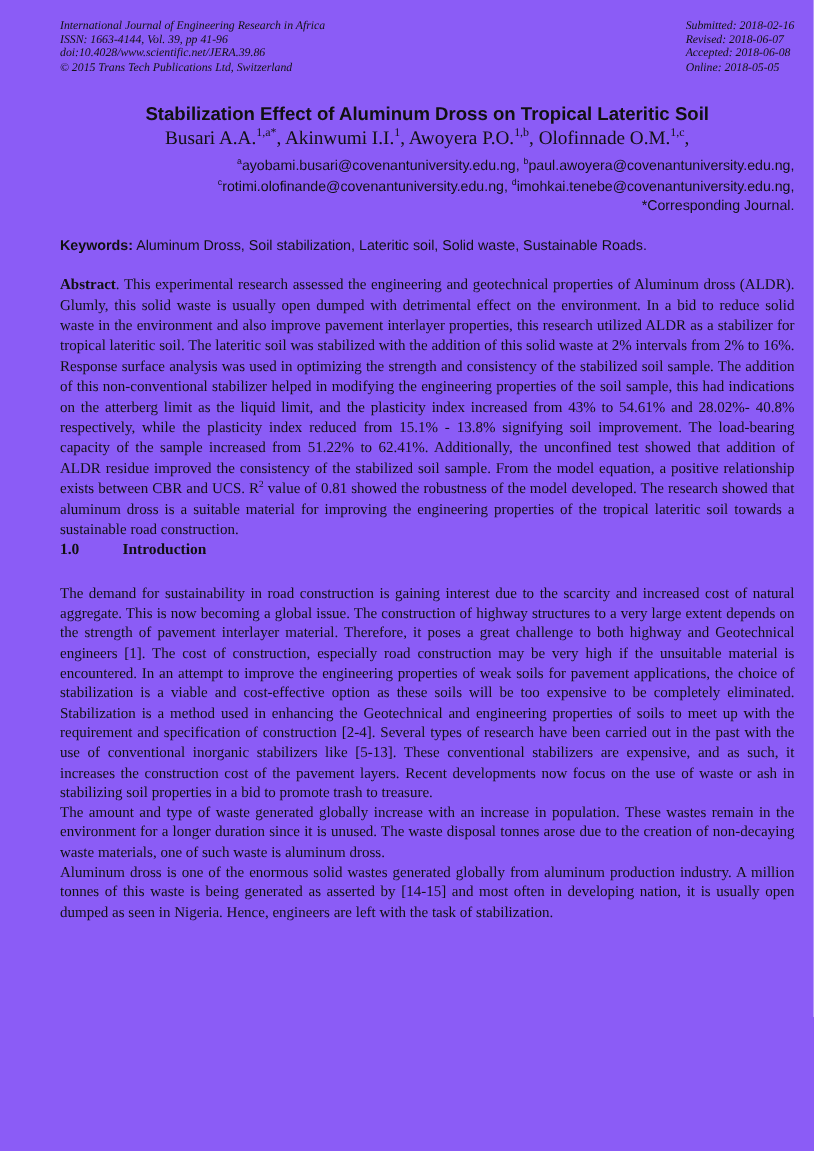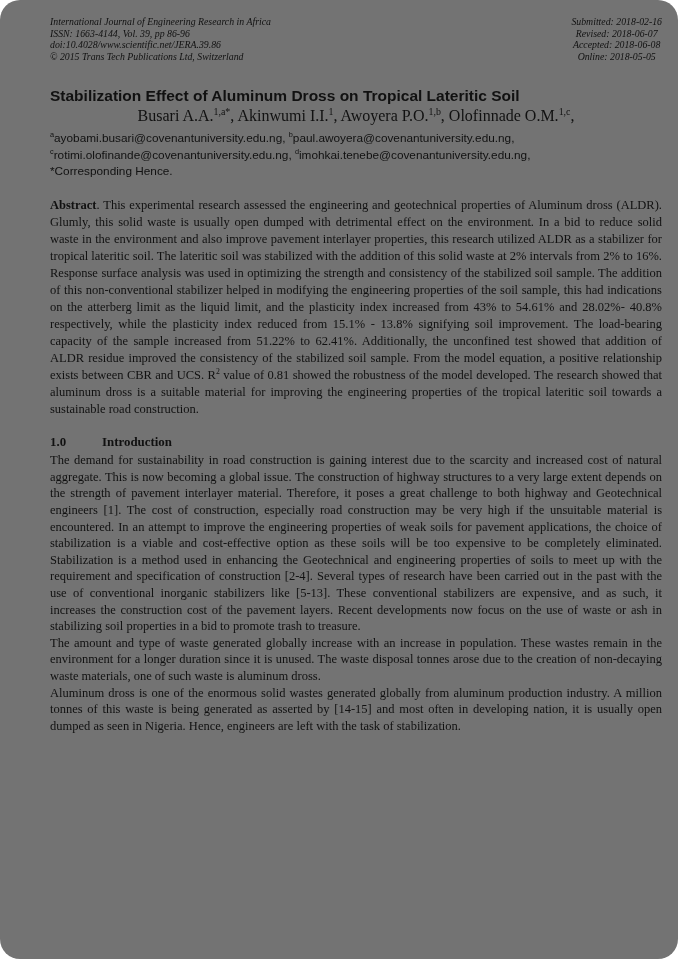--- a/index.html
+++ b/index.html
@@ -7,41 +7,41 @@
   body {
     width: 678px;
     height: 959px;
     margin: 0 auto;
     color: #111111;
     overflow: hidden;
   }
   .page {
     width: 678px;
     height: 959px;
-    background: #737373;
+    background: #8b5cf6;
     padding-top: 16px;
-    border-radius: 20px;
   }
   .content {
     margin-left: 50px;
     margin-right: 16px; 
   }
   
   .jheader {
     display: flex;
     justify-content: space-between;
     font-family: "Liberation Serif", serif;
     font-style: italic;
     font-size: 9.8px;
     line-height: 11.6px;
   }
-  .jheader .right { text-align: center; }
+  .jheader .right { text-align: left; }
   
   .paper-title {
     margin-top: 25px;
+    text-align: center;
     font-family: "Liberation Sans", sans-serif;
     font-weight: bold;
     font-size: 15.5px;
     line-height: 18px;
   }
   .authors {
     margin-top: 2px;
     text-align: center;
     font-family: Liberation Serif, serif;
     font-size: 16px;
@@ -49,67 +49,67 @@
   }
   .affiliation {
     margin-top: 8px;
     text-align: center;
     font-family: "Liberation Sans", sans-serif;
     font-size: 12px;
     line-height: 14px;
   }
   .emails {
     margin-top: 5px;
-    text-align: left;
+    text-align: right;
     font-family: "Liberation Sans", sans-serif;
     font-size: 11.8px;
     line-height: 16.3px;
   }
   
   .keywords {
     margin-top: 18px;
     font-family: "Liberation Sans", sans-serif;
     font-size: 11.9px;
     line-height: 14px;
   }
   
   .abstract {
     margin-top: 18px;
     font-family: "Liberation Serif", serif;
     font-size: 12.5px;
     line-height: 17px;
     text-align: justify;
   }
   .section-heading {
-    margin-top: 16px;
+    margin-top: 0;
     font-family: "Liberation Serif", serif;
     font-weight: bold;
     font-size: 12.9px;
     line-height: 16px;
   }
   .section-number { display: inline-block; width: 52px; }
   .body-para {
     font-family: "Liberation Serif", serif;
     font-size: 12.5px;
     line-height: 16.6px;
     text-align: justify;
   }
-  .body-para.first { margin-top: 2px; }
+  .body-para.first { margin-top: 20px; }
   sup { font-size: 62%; line-height: 0; vertical-align: super; }
 </style>
 </head>
 <body>
 
 <div class="page">
   <div class="content">
 
     <div class="jheader">
       <div class="left">
         <div>International Journal of Engineering Research in Africa</div>
-        <div>ISSN: 1663-4144, Vol. 39, pp 86-96</div>
+        <div>ISSN: 1663-4144, Vol. 39, pp 41-96</div>
         <div>doi:10.4028/www.scientific.net/JERA.39.86</div>
         <div>© 2015 Trans Tech Publications Ltd, Switzerland</div>
       </div>
       <div class="right">
         <div>Submitted: 2018-02-16</div>
         <div>Revised: 2018-06-07</div>
         <div>Accepted: 2018-06-08</div>
         <div>Online: 2018-05-05</div>
       </div>
     </div>
@@ -117,23 +117,24 @@
     <h1 class="paper-title">Stabilization Effect of Aluminum Dross on Tropical Lateritic Soil</h1>
 
     <div class="authors">
       <div>Busari A.A.<sup>1,a*</sup>, Akinwumi I.I.<sup>1</sup>, Awoyera P.O.<sup>1,b</sup>, Olofinnade O.M.<sup>1,c</sup>,</div>
     </div>
 
 
     <div class="emails">
       <div><sup>a</sup>ayobami.busari@covenantuniversity.edu.ng, <sup>b</sup>paul.awoyera@covenantuniversity.edu.ng,</div>
       <div><sup>c</sup>rotimi.olofinande@covenantuniversity.edu.ng, <sup>d</sup>imohkai.tenebe@covenantuniversity.edu.ng,</div>
-      <div>*Corresponding Hence.</div>
+      <div>*Corresponding Journal.</div>
     </div>
 
+    <div class="keywords"><b>Keywords:</b> Aluminum Dross, Soil stabilization, Lateritic soil, Solid waste, Sustainable Roads.</div>
 
     <p class="abstract"><b>Abstract</b>. This experimental research assessed the engineering and geotechnical properties of Aluminum dross (ALDR). Glumly, this solid waste is usually open dumped with detrimental effect on the environment. In a bid to reduce solid waste in the environment and also improve pavement interlayer properties, this research utilized ALDR as a stabilizer for tropical lateritic soil. The lateritic soil was stabilized with the addition of this solid waste at 2% intervals from 2% to 16%. Response surface analysis was used in optimizing the strength and consistency of the stabilized soil sample. The addition of this non-conventional stabilizer helped in modifying the engineering properties of the soil sample, this had indications on the atterberg limit as the liquid limit, and the plasticity index increased from 43% to 54.61% and 28.02%- 40.8% respectively, while the plasticity index reduced from 15.1% - 13.8% signifying soil improvement. The load-bearing capacity of the sample increased from 51.22% to 62.41%. Additionally, the unconfined test showed that addition of ALDR residue improved the consistency of the stabilized soil sample. From the model equation, a positive relationship exists between CBR and UCS. R<sup>2</sup> value of 0.81 showed the robustness of the model developed. The research showed that aluminum dross is a suitable material for improving the engineering properties of the tropical lateritic soil towards a sustainable road construction.</p>
 
     <div class="section-heading">
       <span class="section-number">1.0</span><span>Introduction</span>
     </div>
 
     <p class="body-para first">The demand for sustainability in road construction is gaining interest due to the scarcity and increased cost of natural aggregate. This is now becoming a global issue. The construction of highway structures to a very large extent depends on the strength of pavement interlayer material. Therefore, it poses a great challenge to both highway and Geotechnical engineers [1]. The cost of construction, especially road construction may be very high if the unsuitable material is encountered. In an attempt to improve the engineering properties of weak soils for pavement applications, the choice of stabilization is a viable and cost-effective option as these soils will be too expensive to be completely eliminated. Stabilization is a method used in enhancing the Geotechnical and engineering properties of soils to meet up with the requirement and specification of construction [2-4]. Several types of research have been carried out in the past with the use of conventional inorganic stabilizers like [5-13]. These conventional stabilizers are expensive, and as such, it increases the construction cost of the pavement layers. Recent developments now focus on the use of waste or ash in stabilizing soil properties in a bid to promote trash to treasure.</p>
     <p class="body-para">The amount and type of waste generated globally increase with an increase in population. These wastes remain in the environment for a longer duration since it is unused. The waste disposal tonnes arose due to the creation of non-decaying waste materials, one of such waste is aluminum dross.</p>
     <p class="body-para">Aluminum dross is one of the enormous solid wastes generated globally from aluminum production industry. A million tonnes of this waste is being generated as asserted by [14-15] and most often in developing nation, it is usually open dumped as seen in Nigeria. Hence, engineers are left with the task of stabilization.</p>

